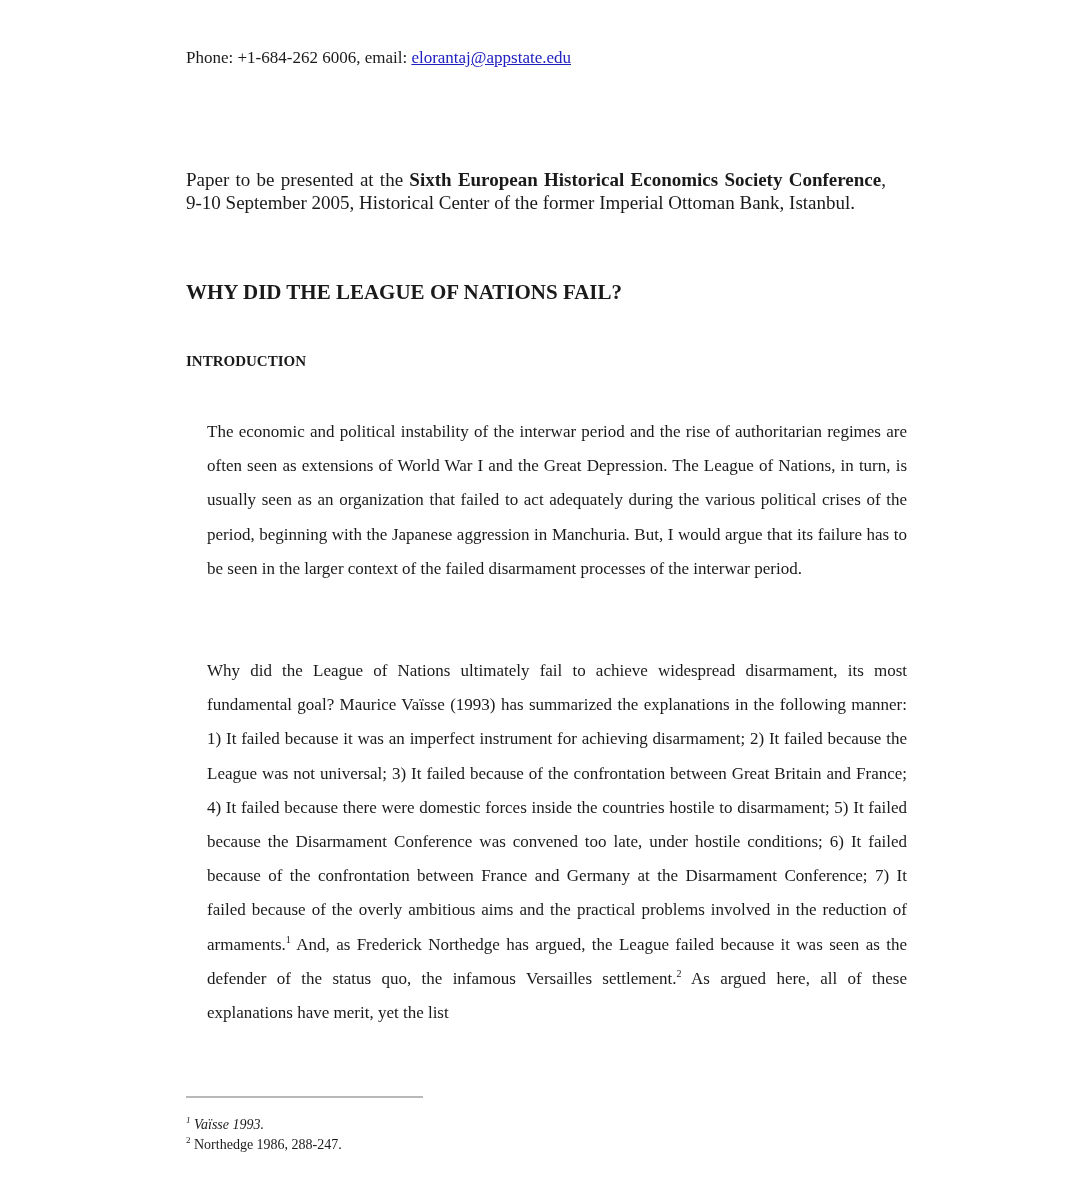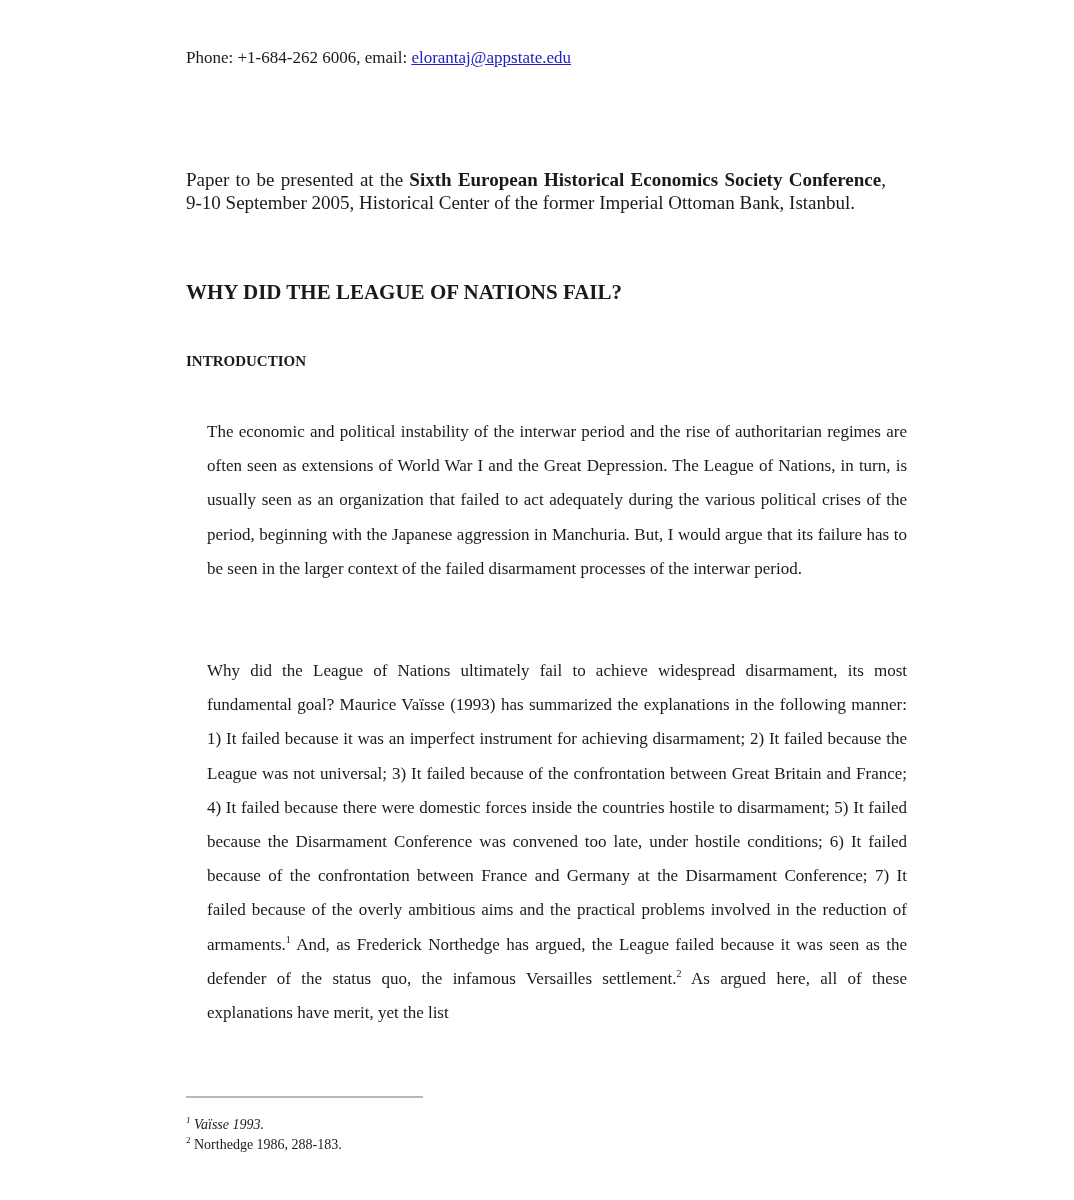--- a/index.html
+++ b/index.html
@@ -36,14 +36,14 @@
 
   <div class="title">WHY DID THE LEAGUE OF NATIONS FAIL?</div>
   <div class="h2">INTRODUCTION</div>
 
   <div class="para p1">The economic and political instability of the interwar period and the rise of authoritarian regimes are often seen as extensions of World War I and the Great Depression. The League of Nations, in turn, is usually seen as an organization that failed to act adequately during the various political crises of the period, beginning with the Japanese aggression in Manchuria. But, I would argue that its failure has to be seen in the larger context of the failed disarmament processes of the interwar period.</div>
 
   <div class="para p2"><span>Why did the League of Nations ultimately fail to achieve widespread disarmament, its most fundamental goal? Maurice Vaïsse (1993) has summarized the explanations in the following manner: 1) It failed because it was an imperfect instrument for achieving disarmament; 2) It failed because the League was not universal; 3) It failed because of the confrontation between Great Britain and France; 4) It failed because there were domestic forces inside the countries hostile to disarmament; 5) It failed because the Disarmament Conference was convened too late, under hostile conditions; 6) It failed because of the confrontation between France and Germany at the Disarmament Conference; 7) It failed because of the overly ambitious aims and the practical problems involved in the reduction of armaments.</span><sup>1</sup><span> And, as Frederick Northedge has argued, the League failed because it was seen as the defender of the status quo, the infamous Versailles settlement.</span><sup>2</sup><span> As argued here, all of these explanations have merit, yet the list</span></div>
 
   <div class="rule"></div>
   <div class="fn fn1"><sup>1</sup> <span>Vaïsse 1993.</span></div>
-  <div class="fn fn2"><sup>2</sup> <span>Northedge 1986, 288-183.</span></div>
+  <div class="fn fn2"><sup>2</sup> <span>Northedge 1986, 288-247.</span></div>
 </div>
 
 </body></html>

